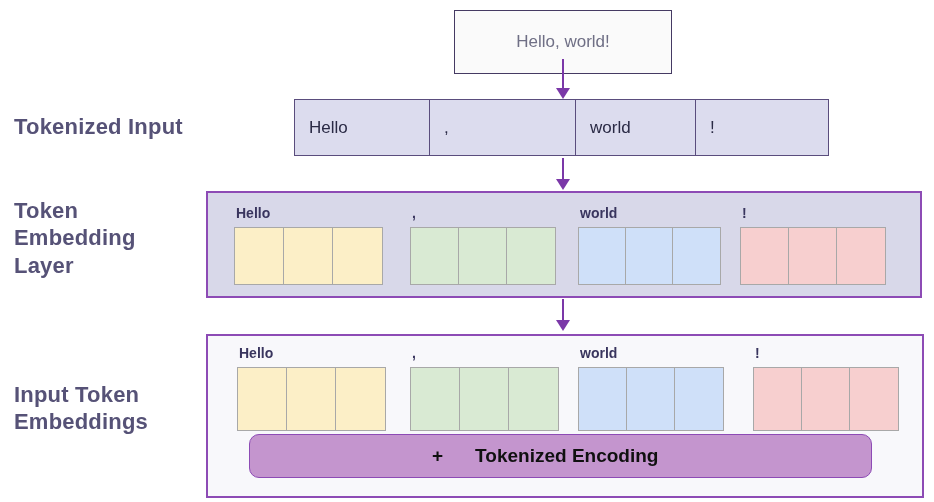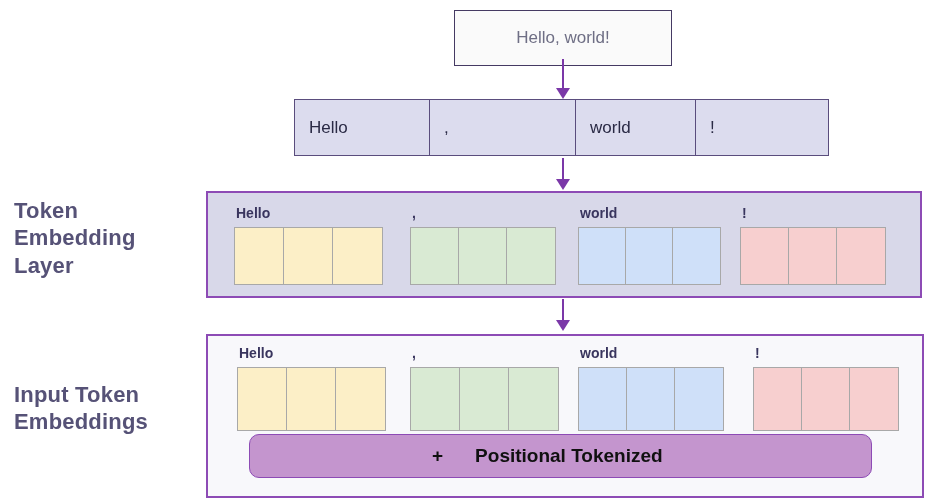--- a/index.html
+++ b/index.html
@@ -24,21 +24,21 @@
   }
   #label-raw-text{top:18px;font-size:22px;}
   #label-tokenized{top:113px;font-size:22px;}
   #label-token-embedding{top:197px;font-size:22px;width:185px;}
   #label-input-embeddings{top:381px;font-size:22px;width:185px;}
 
   
   #raw-text-box{
     position:absolute;
     left:454px;top:10px;
-    width:218px;height:56px;
+    width:218px;height:64px;
     box-sizing:border-box;
     background:#fafafa;
     border:1.5px solid #453a63;
     display:flex;align-items:center;justify-content:center;
     color:#6f6f85;
     font-size:17px;
   }
 
   
   .arrow{position:absolute;width:14px;}
@@ -136,20 +136,21 @@
   }
   #pe-plus{margin-left:182px;}
   #pe-text{margin-left:32px;}
 </style>
 </head>
 <body>
 
 <div id="diagram">
 
 
+  <div class="row-label" id="label-tokenized">Tokenized Input</div>
 
   <div class="row-label" id="label-token-embedding">Token
 Embedding
 Layer</div>
 
   <div class="row-label" id="label-input-embeddings">Input Token
 Embeddings</div>
 
   <div id="raw-text-box">
     <span>Hello, world!</span>
@@ -216,21 +217,21 @@
     </div>
 
   <div class="arrow" id="arrow-embedding-to-input">
     <div class="shaft"></div>
     <div class="head"></div>
   </div>
 
   <div class="panel" id="input-embeddings-panel">
     <div id="positional-encoding-bar" style="position:absolute;left:41px;top:98px;width:623px;">
       <span id="pe-plus">+</span>
-      <span id="pe-text">Positional Tokenized</span>
+      <span id="pe-text">Tokenized Encoding</span>
     </div>
   <div class="emb-group" style="left: 29px; top: 9px;">
         <div class="emb-label">Hello</div>
         <div class="emb-cells" style="height: 64px;">
           <div class="emb-cell" style="width: 49px; background: rgb(252, 239, 199);"></div>
           <div class="emb-cell" style="width: 49px; background: rgb(252, 239, 199);"></div>
           <div class="emb-cell" style="width: 49px; background: rgb(252, 239, 199);"></div>
         </div>
       </div>
       <div class="emb-group" style="left: 202px; top: 9px;">

